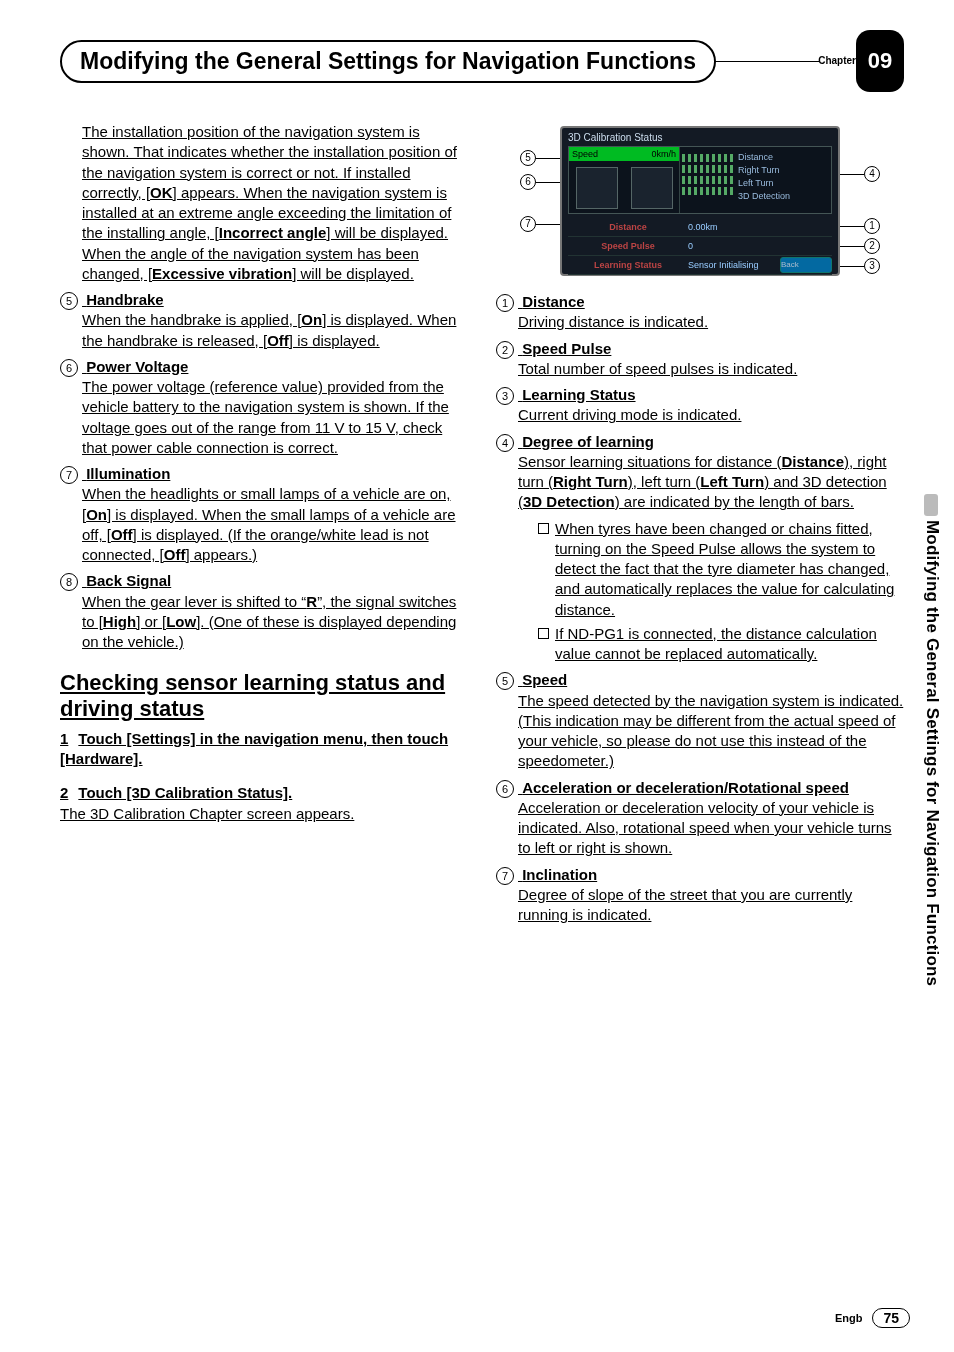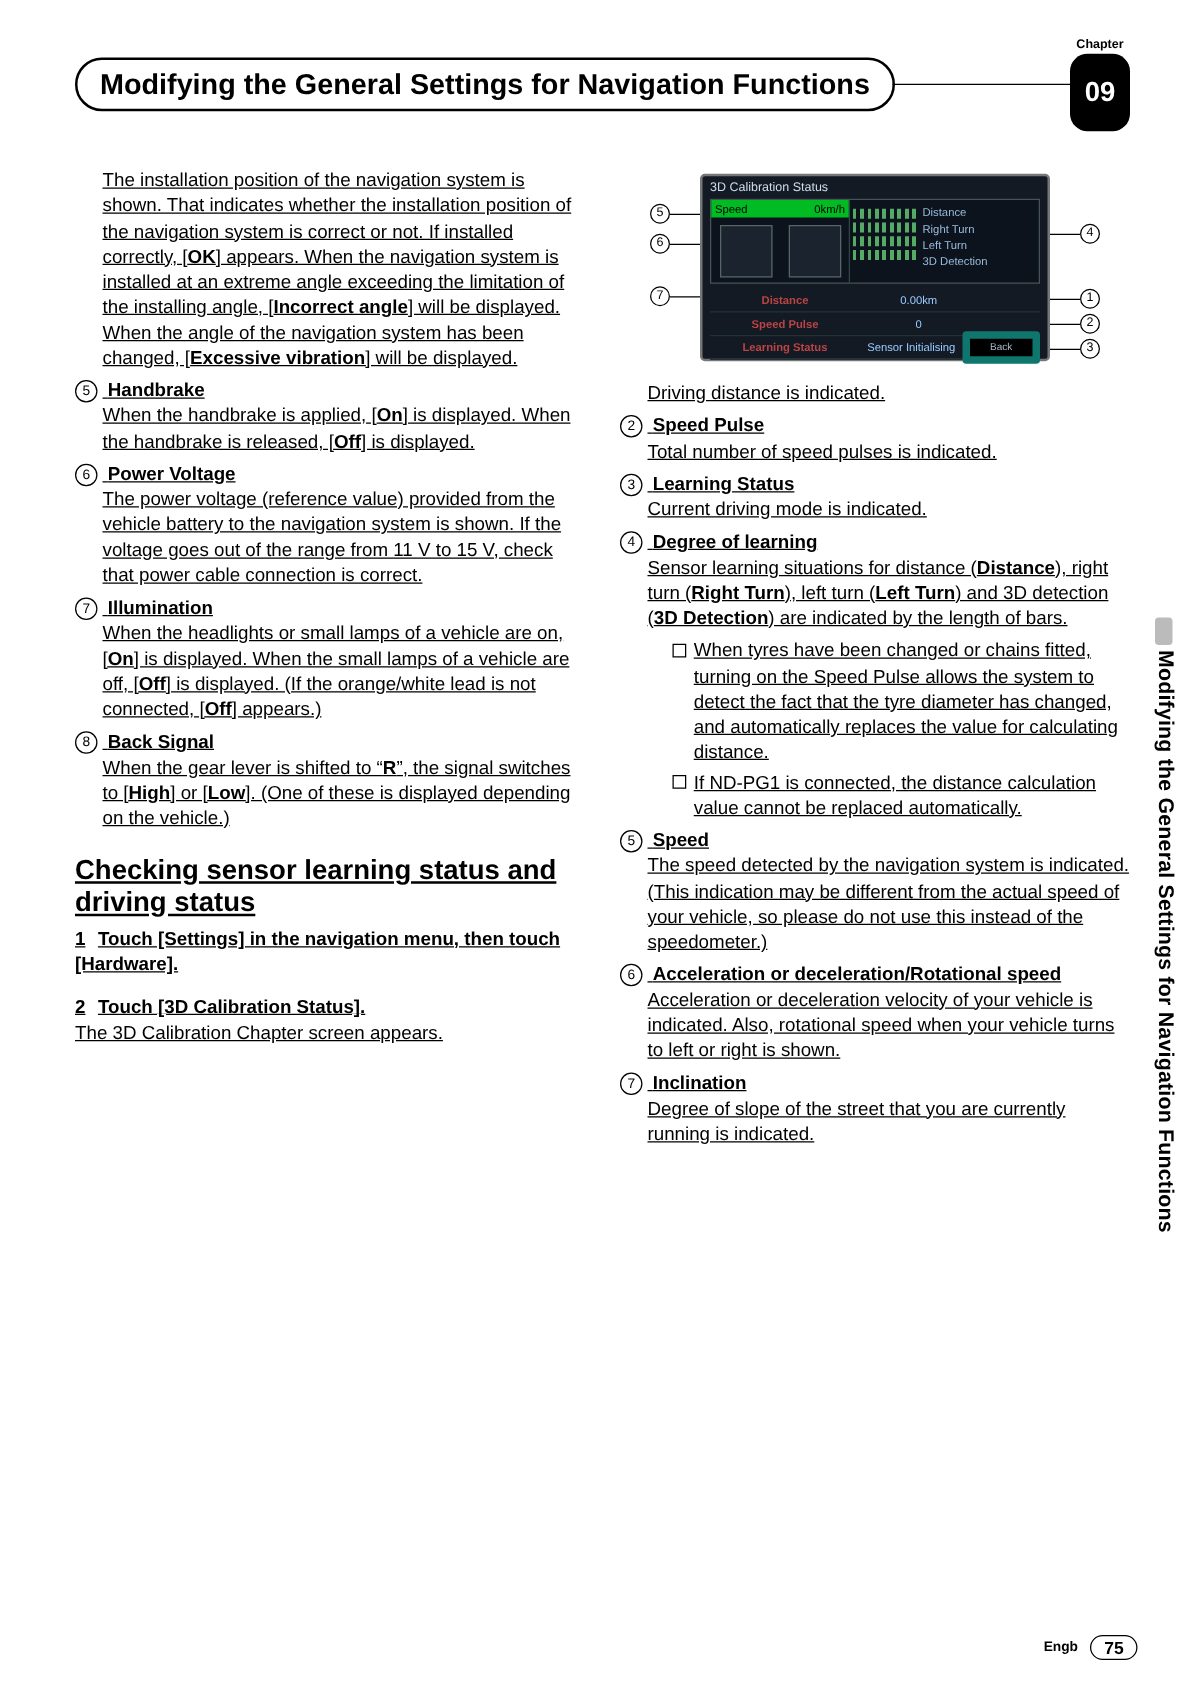--- a/index.html
+++ b/index.html
@@ -50,21 +50,21 @@
     background: #000;
     color: #fff;
     border-radius: 14px;
     font-size: 22px;
     font-weight: 900;
     padding: 18px 10px;
     display: inline-block;
     min-width: 28px;
     text-align: center;
   }
-  .chapter-wrap { display:flex; flex-direction:column; align-items:center; }
+  .chapter-wrap { display:flex; flex-direction:row; align-items:center; }
 
   .cols {
     display: flex;
     gap: 28px;
     text-decoration: underline;
   }
   .col {
     flex: 1;
     font-size: 15px;
     line-height: 1.35;
@@ -132,22 +132,22 @@
   .shot .bars .spd .hdr { background:#0b2; color:#000; font-size:9px; text-align:center; display:flex; justify-content:space-between; padding:1px 3px; }
   .shot .bars .spd .gauges{ display:flex; justify-content:space-around; align-items:flex-end; height:44px; padding-top:4px;}
   .shot .bars .spd .g { width:40px; height:40px; border:1px solid #566; background:#1a232e; }
   .shot .bars .ticks { flex:0 0 58px; padding-top:4px; }
   .shot .bars .ticks .ln { height:8px; background:repeating-linear-gradient(90deg,#5a6 0 3px,transparent 3px 6px); margin:3px 2px; }
   .shot .bars .labels { flex:1; padding-top:3px; font-size:9px; color:#9bd; }
   .shot .bars .labels div{ margin:1px 0; }
   .shot .rows { position:absolute; left:6px; right:6px; bottom:6px; top:90px; }
   .shot .rows .r { display:flex; align-items:center; height:18px; font-size:9px; color:#ccd; border-bottom:1px solid #233; }
   .shot .rows .r .lab{ width:120px; color:#b44; font-weight:700; text-align:center; }
-  .shot .rows .r .val{ flex:1; color:#9cf;text-align:center; }
-  .shot .rows .r .btn{ width:50px; height:14px; background:#000000; border:6px solid #0f766e; border-radius:3px; text-align:center; color:#abc; font-size:8px; line-height:14px; }
+  .shot .rows .r .val{ flex:1; color:#9cf; }
+  .shot .rows .r .btn{ width:50px; height:14px; background:#0369a1; border:1px solid #0f766e; border-radius:3px; color:#abc; font-size:8px; line-height:14px; }
 
   .callout-l { position:absolute; left:0; display:flex; align-items:center; }
   .callout-l .num{ width:14px;height:14px;border:1px solid #000;border-radius:50%;font-size:10px;line-height:14px;text-align:center;}
   .callout-l .ln { width:24px; border-top:1px solid #000; height:0;}
   .callout-r { position:absolute; right:0; display:flex; align-items:center; }
   .callout-r .num{ width:14px;height:14px;border:1px solid #000;border-radius:50%;font-size:10px;line-height:14px;text-align:center;}
   .callout-r .ln { width:24px; border-top:1px solid #000; height:0;}
 
   
   .side-tab {
@@ -294,20 +294,21 @@
         <div class="callout-r" style="top:116px">
             <span class="ln"></span>
             <span class="num">2</span>
           </div>
         <div class="callout-r" style="top:136px">
             <span class="ln"></span>
             <span class="num">3</span>
           </div>
       </div>
 
+      <div class="item-head"><span class="circ">1</span> <b>Distance</b></div>
       <div class="body-indent">Driving distance is indicated.</div>
 
       <div class="item-head"><span class="circ">2</span> <b>Speed Pulse</b></div>
       <div class="body-indent">Total number of speed pulses is indicated.</div>
 
       <div class="item-head"><span class="circ">3</span> <b>Learning Status</b></div>
       <div class="body-indent">Current driving mode is indicated.</div>
 
       <div class="item-head"><span class="circ">4</span> <b>Degree of learning</b></div>
       <div class="body-indent">Sensor learning situations for distance (<b>Distance</b>), right turn (<b>Right Turn</b>), left turn (<b>Left Turn</b>) and 3D detection (<b>3D Detection</b>) are indicated by the length of bars.</div>

